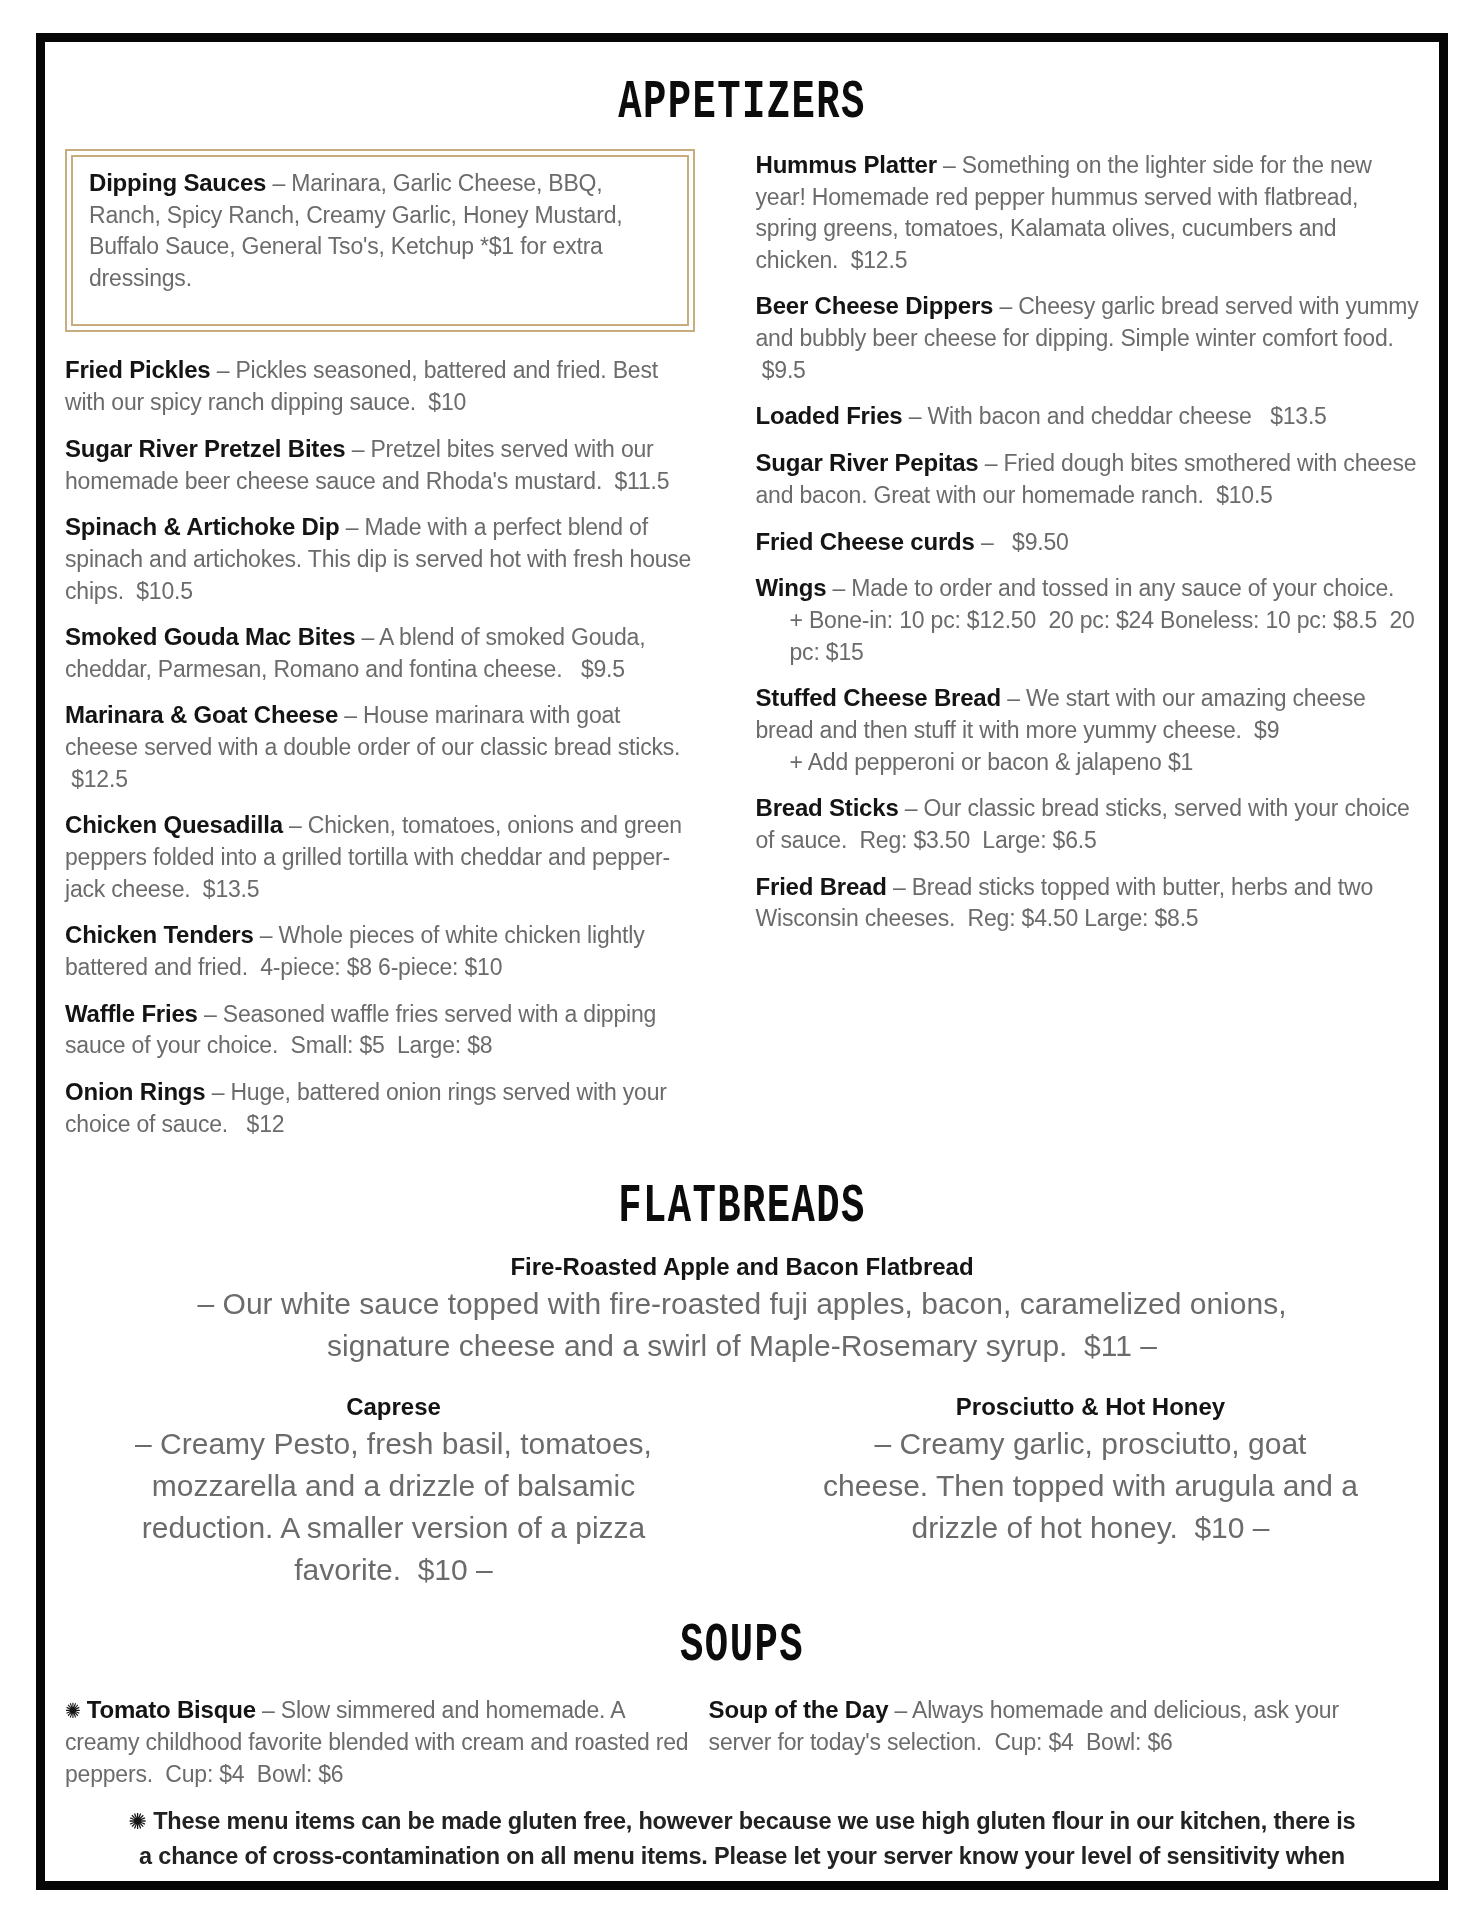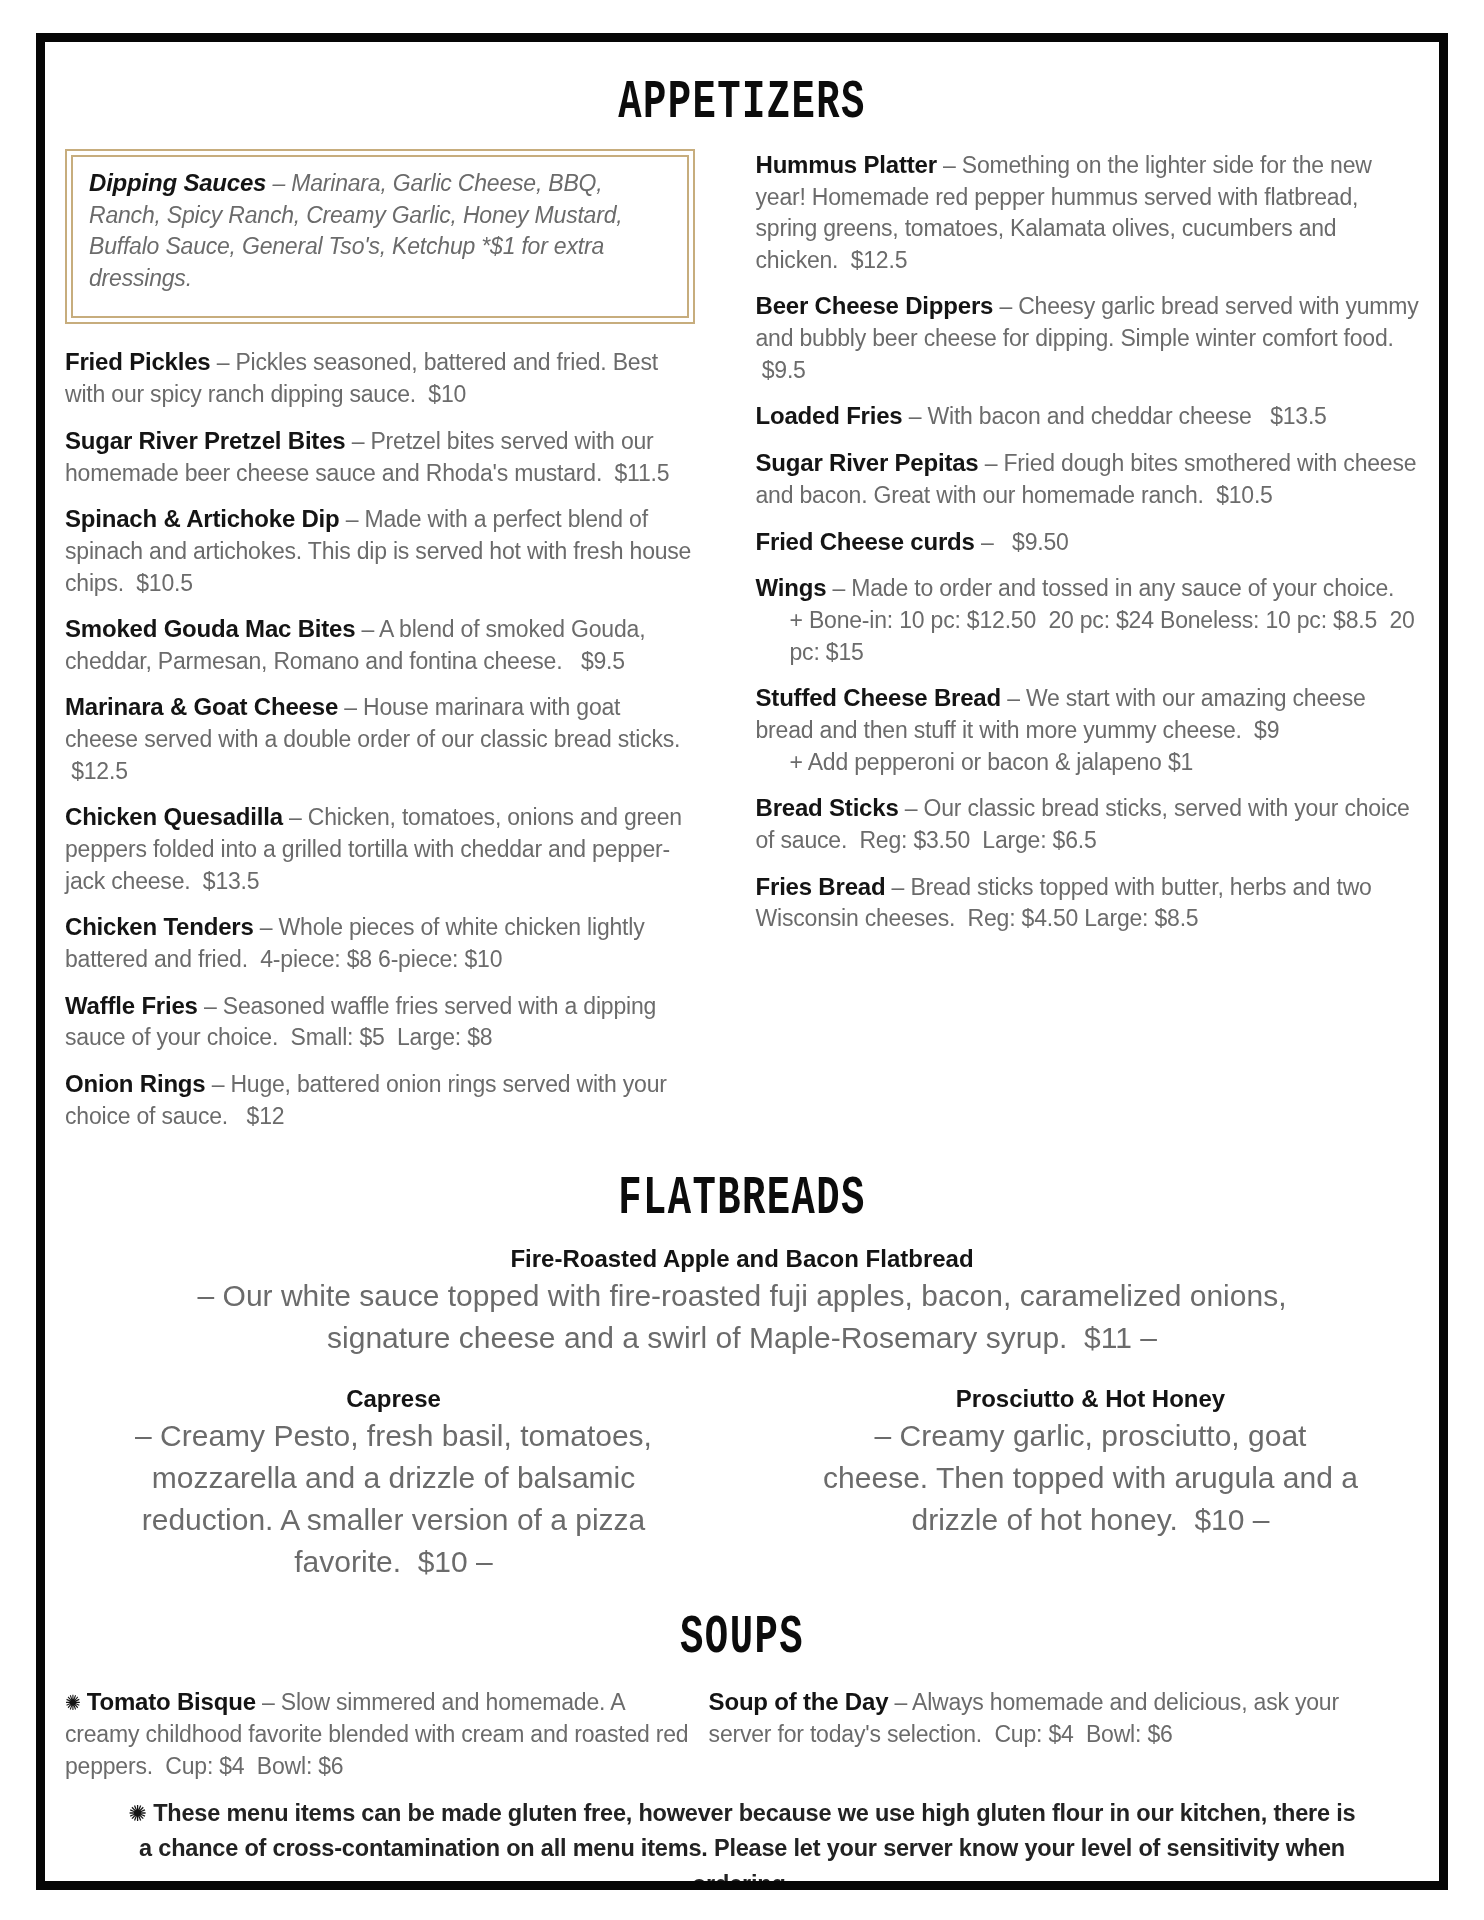--- a/index.html
+++ b/index.html
@@ -63,22 +63,21 @@
   .sub{display:block;padding-left:34px;}
   .sub:empty{display:none;}
 
   .box-outer{
     border:2px solid #c7ad7d;
     padding:4px;
     margin:0 0 22px 0;
   }
   .box-inner{
     border:2px solid #c7ad7d;
-    padding:10px 16px 22px 16px;
-    font-style:italic;
+    padding:10px 16px 30px 16px;
   }
   .box-inner .item{margin:0;}
 
   .featured{
     text-align:center;
     max-width:1110px;
     margin:0 auto;
   }
   .fname{
     margin:6px 0 2px 0;
@@ -158,21 +157,21 @@
 
       <div class="col">
         <p class="item"><strong>Hummus Platter</strong> <span class="desc">– Something on the lighter side for the new year! Homemade red pepper hummus served with flatbread, spring greens, tomatoes, Kalamata olives, cucumbers and chicken. &nbsp;$12.5</span></p>
         <p class="item"><strong>Beer Cheese Dippers</strong> <span class="desc">– Cheesy garlic bread served with yummy and bubbly beer cheese for dipping. Simple winter comfort food. &nbsp;$9.5</span></p>
         <p class="item"><strong>Loaded Fries</strong> <span class="desc">– With bacon and cheddar cheese &nbsp; $13.5</span></p>
         <p class="item"><strong>Sugar River Pepitas</strong> <span class="desc">– Fried dough bites smothered with cheese and bacon. Great with our homemade ranch. &nbsp;$10.5</span></p>
         <p class="item"><strong>Fried Cheese curds</strong> <span class="desc">– &nbsp; $9.50</span></p>
         <p class="item"><strong>Wings</strong> <span class="desc">– Made to order and tossed in any sauce of your choice.</span><span class="sub">+ Bone-in: 10 pc: $12.50 &nbsp;20 pc: $24 Boneless: 10 pc: $8.5 &nbsp;20 pc: $15</span></p>
         <p class="item"><strong>Stuffed Cheese Bread</strong> <span class="desc">– We start with our amazing cheese bread and then stuff it with more yummy cheese. &nbsp;$9</span><span class="sub">+ Add pepperoni or bacon &amp; jalapeno $1</span></p>
         <p class="item"><strong>Bread Sticks</strong> <span class="desc">– Our classic bread sticks, served with your choice of sauce. &nbsp;Reg: $3.50 &nbsp;Large: $6.5</span></p>
-        <p class="item"><strong>Fries Bread</strong> <span class="desc">– Bread sticks topped with butter, herbs and two Wisconsin cheeses. &nbsp;Reg: $4.50 Large: $8.5</span></p>
+        <p class="item"><strong>Fried Bread</strong> <span class="desc">– Bread sticks topped with butter, herbs and two Wisconsin cheeses. &nbsp;Reg: $4.50 Large: $8.5</span></p>
       </div>
     </div>
 
     <div class="title-row flatbreads-title-row">
       <h1 class="section-title">FLATBREADS</h1>
     </div>
 
     <div class="featured">
       <p class="fname">Fire-Roasted Apple and Bacon Flatbread</p>
       <p class="fdesc">– Our white sauce topped with fire-roasted fuji apples, bacon, caramelized onions, signature cheese and a swirl of Maple-Rosemary syrup. &nbsp;$11 –</p>

